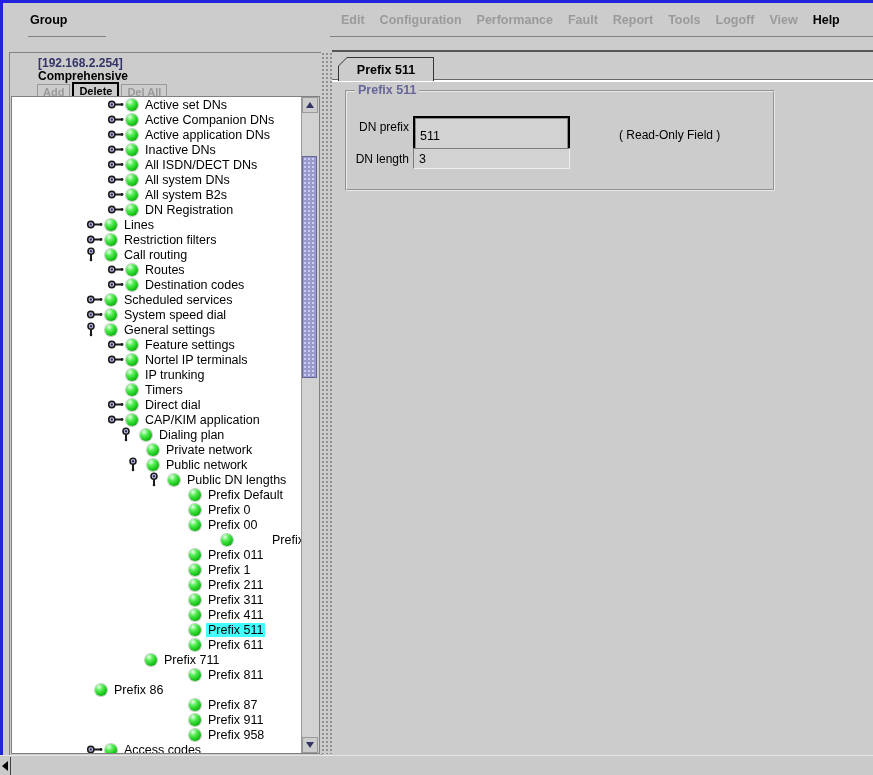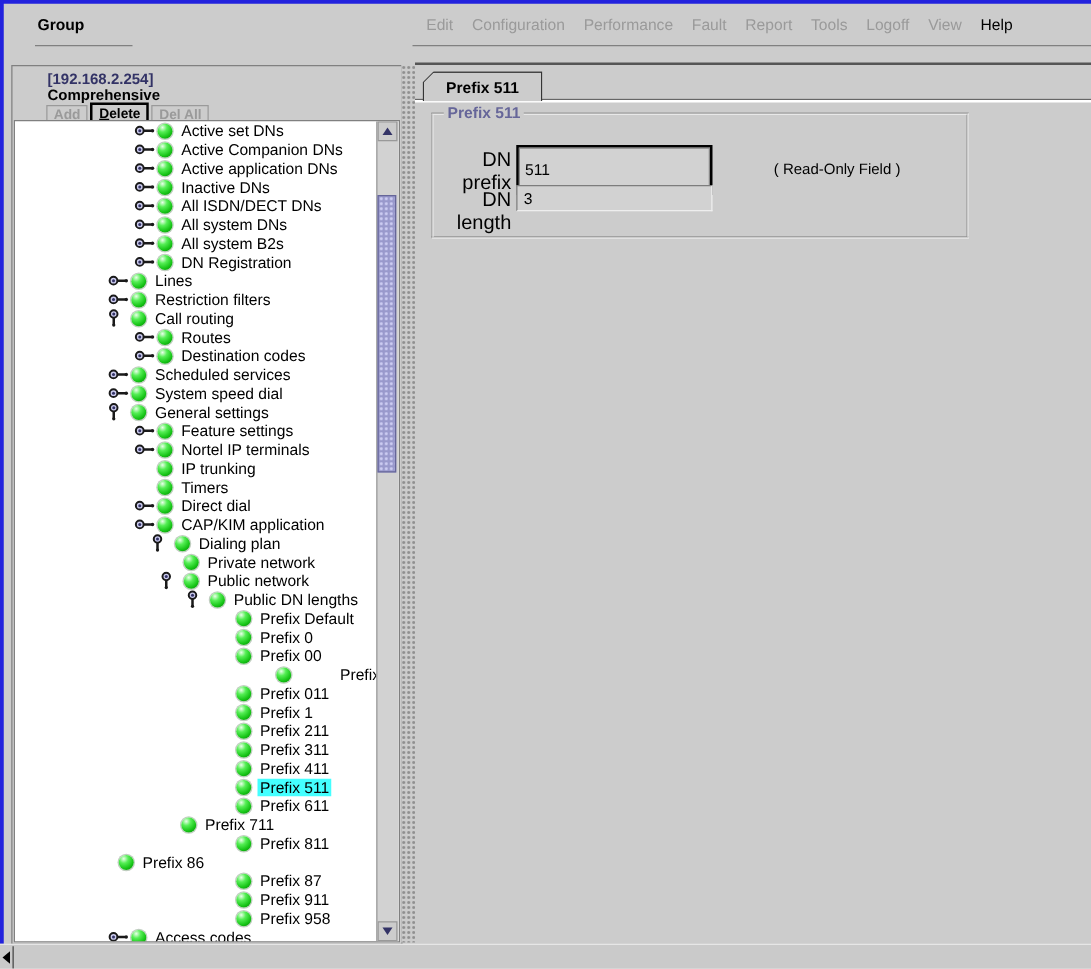--- a/index.html
+++ b/index.html
@@ -7,21 +7,21 @@
   #win{position:relative;width:873px;height:775px;background:#cccccc;overflow:hidden;}
   .abs{position:absolute;}
 
   
   #border-top{left:0;top:0;width:873px;height:3px;background:var(--window-border);}
   #border-left{left:0;top:0;width:3px;height:757px;background:var(--window-border);}
 
   
   #group-menu{left:30px;top:13px;font-size:12.5px;font-weight:bold;color:#000;}
   #group-underline{left:28px;top:36px;width:78px;height:1px;background:#808080;}
-  #right-menubar{left:341px;top:13px;display:flex;gap:15px;font-size:12.5px;font-weight:normal;}
+  #right-menubar{left:341px;top:13px;display:flex;gap:15px;font-size:12.5px;font-weight:bold;}
   #right-underline{left:330px;top:36px;width:543px;height:1px;background:#808080;}
   .menu-item{color:var(--disabled-text);}
   .menu-item.enabled{color:#000;}
 
   
   #left-panel{left:9px;top:52px;width:311px;height:702px;background:#cccccc;border:1px solid #808080;}
   #panel-ip{position:absolute;left:28px;top:3px;font-size:12px;font-weight:bold;color:var(--ip-text);}
   #panel-name{position:absolute;left:28px;top:16px;font-size:12px;font-weight:bold;color:#000;}
   #panel-buttons{position:absolute;left:27px;top:29px;display:flex;gap:2px;align-items:center;}
   .pbtn{font-size:11px;font-weight:bold;background:#cccccc;height:15px;line-height:14px;padding:0 5px;
@@ -63,21 +63,21 @@
   #tab-border{position:absolute;inset:0;background:#333;clip-path:polygon(9px 0,100% 0,100% 100%,0 100%,0 9px);}
   #tab-face{position:absolute;left:1px;top:1px;right:1px;bottom:0;background:#cccccc;
             clip-path:polygon(8px 0,100% 0,100% 100%,0 100%,0 8px);
             display:flex;align-items:center;justify-content:center;font-size:12.5px;font-weight:bold;color:#000;}
   #content-top-line{position:absolute;left:0;top:27px;width:100%;height:2px;border-top:1px solid #666;background:#fff;z-index:1;}
 
   
   #groupbox{position:absolute;left:13px;top:38px;width:426px;height:97px;border:2px groove #e8e8e8;}
   #legend{position:absolute;left:8px;top:-9px;background:#cccccc;padding:0 3px;
           font-size:12.5px;font-weight:bold;color:var(--legend);}
-  .frow-label{position:absolute;width:58px;text-align:right;font-size:16px;color:#000;}
+  .frow-label{position:absolute;width:58px;text-align:right;font-size:12px;color:#000;}
   .fbox{position:absolute;left:66px;width:157px;background:#d2d2d2;display:flex;align-items:center;
         font-size:12.5px;color:#000;padding-left:5px;box-sizing:border-box;}
   .fbox.focused{border:2px solid #000;box-shadow:inset 0 0 0 1px #888;height:40px;}
   .fbox.normal{border-top:1px solid #7d7d7d;border-left:1px solid #7d7d7d;
                border-bottom:1px solid #eee;border-right:1px solid #eee;height:21px;}
   .fnote{position:absolute;left:272px;font-size:12px;color:#000;}
 
   
   #bottom-strip{left:0;top:755px;width:873px;height:20px;background:#cacaca;border-top:1px solid #e6e6e6;box-sizing:border-box;}
   #hscroll-arrow{position:absolute;left:2px;top:5px;width:0;height:0;

